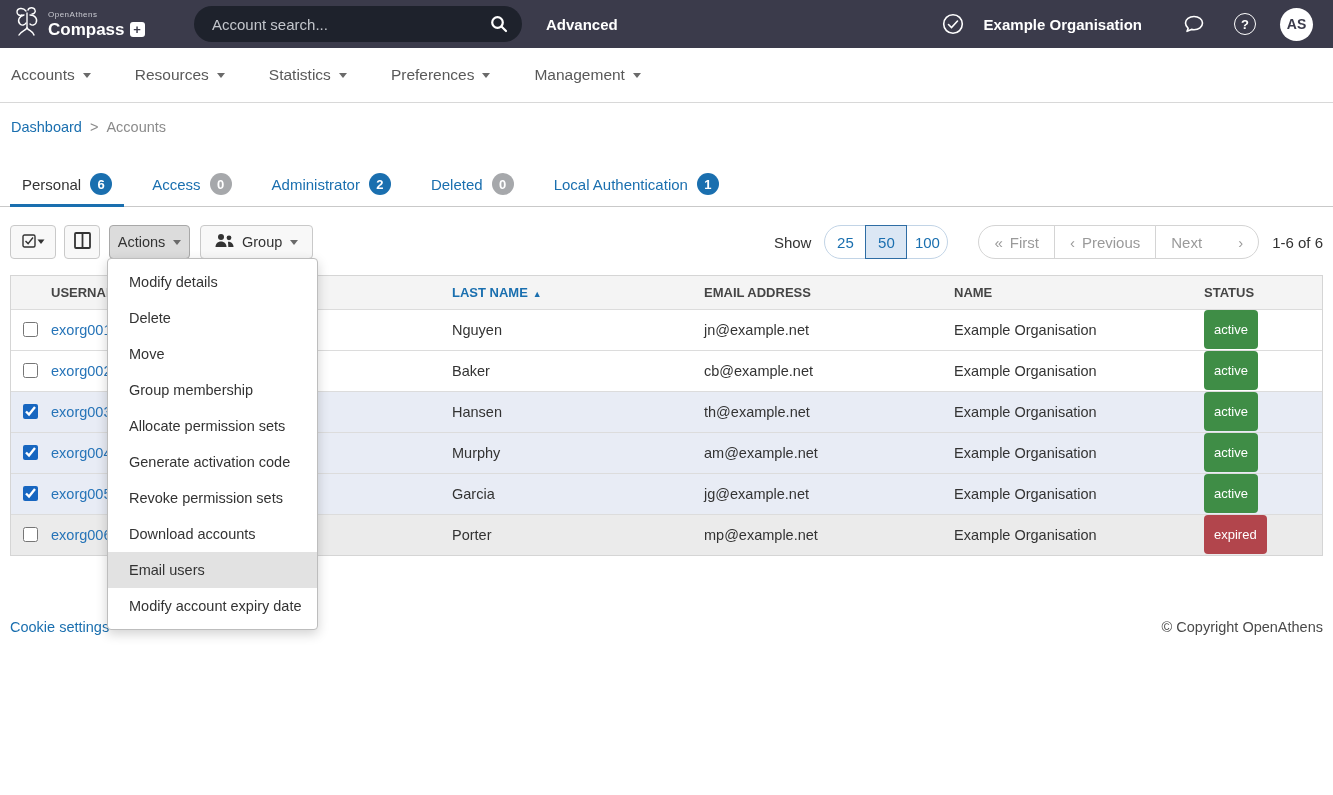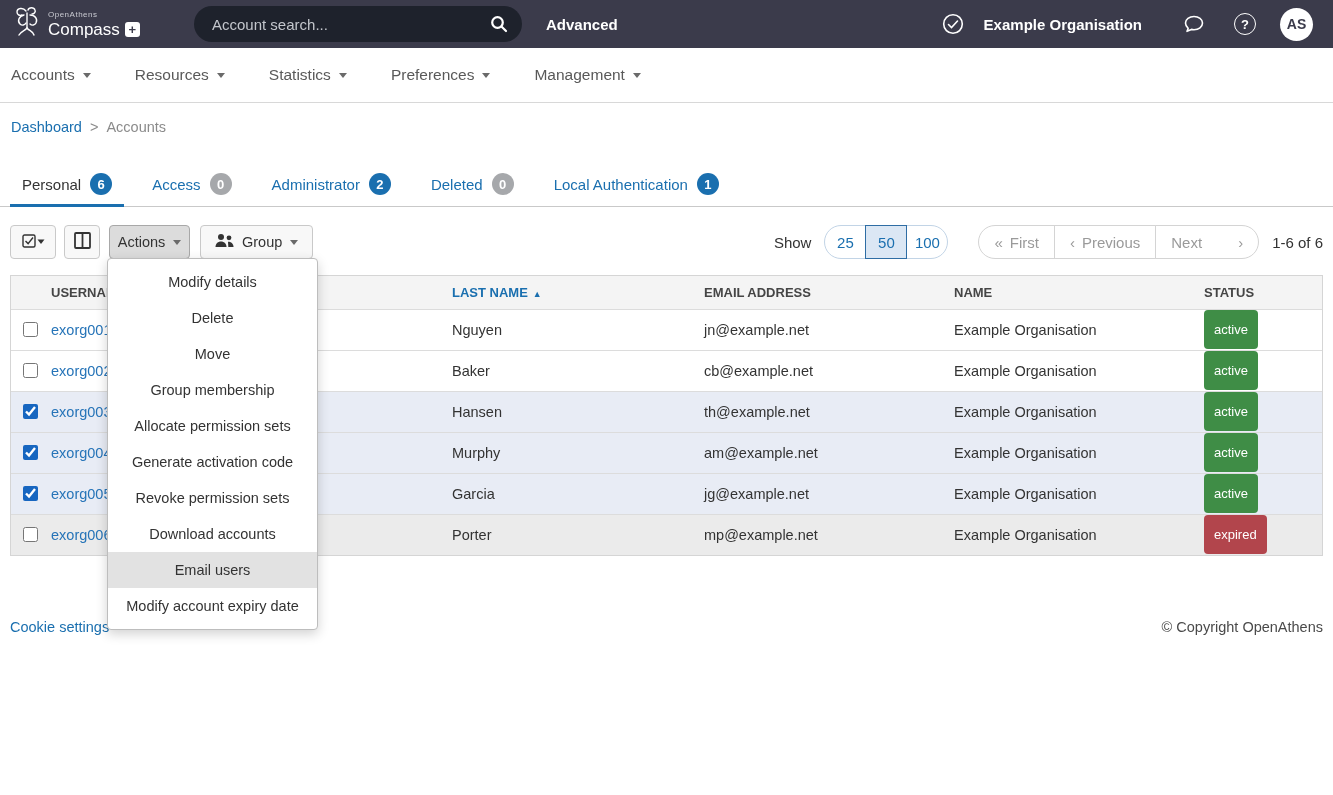--- a/index.html
+++ b/index.html
@@ -8,21 +8,21 @@
     width:1333px; height:795px; position:relative; overflow:hidden;
     font-family:"Liberation Sans", sans-serif; color:#333;
   }
 
   
   .topbar { height:48px; background:#3b3b4b; display:flex; align-items:center; padding:0 20px 0 12px; }
   .logo { display:flex; align-items:center; gap:6px; width:180px; cursor:pointer; }
   .logo-text { line-height:1; }
   .logo-top { font-size:8px; color:#c9cad1; letter-spacing:.5px; }
   .logo-name-row { display:flex; align-items:center; gap:5px; margin-top:2px; }
-  .logo-name { font-size:17px; color:#fff; }
+  .logo-name { font-size:17px; color:#fff;font-weight:bold; }
   .plus-box { width:15px; height:15px; background:#fff; color:#3b3b4b; border-radius:3px;
     font-size:13px; font-weight:bold; display:flex; align-items:center; justify-content:center; }
   .search-pill { width:328px; height:36px; background:#1e222c; border-radius:18px;
     display:flex; align-items:center; padding:0 14px 0 18px; margin-left:2px; }
   .search-input { flex:1; background:transparent; border:none; outline:none;
     color:#e2e4e8; font-size:15px; font-family:inherit; }
   .search-input::placeholder { color:#c3c6cc; }
   .advanced { margin-left:24px; font-size:15px; font-weight:600; color:#fff; cursor:pointer; }
   .topbar-right { margin-left:auto; display:flex; align-items:center; }
   .org-name { color:#fff; font-size:15px; font-weight:600; margin:0 40px 0 19px; }
@@ -101,22 +101,22 @@
 
   
   .footer { margin:63px 10px 0; display:flex; justify-content:space-between; font-size:14.5px; }
   .footer-link { color:#1a6faf; cursor:pointer; }
   .copyright { color:#4a4a4a; }
 
   
   .dropdown-menu { position:absolute; left:107px; top:258px; width:211px; background:#fff;
     border:1px solid #bdbdbd; border-radius:4px; box-shadow:0 4px 12px rgba(0,0,0,.18);
     padding:5px 0; z-index:10; }
-  .menu-item { height:36px; line-height:36px; font-size:14.5px; color:#333; cursor:pointer;
-    white-space:nowrap;text-align:center; }
+  .menu-item { height:36px; line-height:36px; padding-left:21px; font-size:14.5px; color:#333; cursor:pointer;
+    white-space:nowrap; }
   .menu-item.highlighted { background:#e2e2e2; }
 </style>
 </head>
 <body>
 
 <div class="topbar">
   <div class="logo">
     <span>
       <svg width="30" height="36" viewBox="0 0 30 36" fill="none" stroke="#fff" stroke-width="1.4" stroke-linecap="round">
         <path d="M14 7c-3-4-9-3-9 1 0 3 3 4 5 3"></path>

